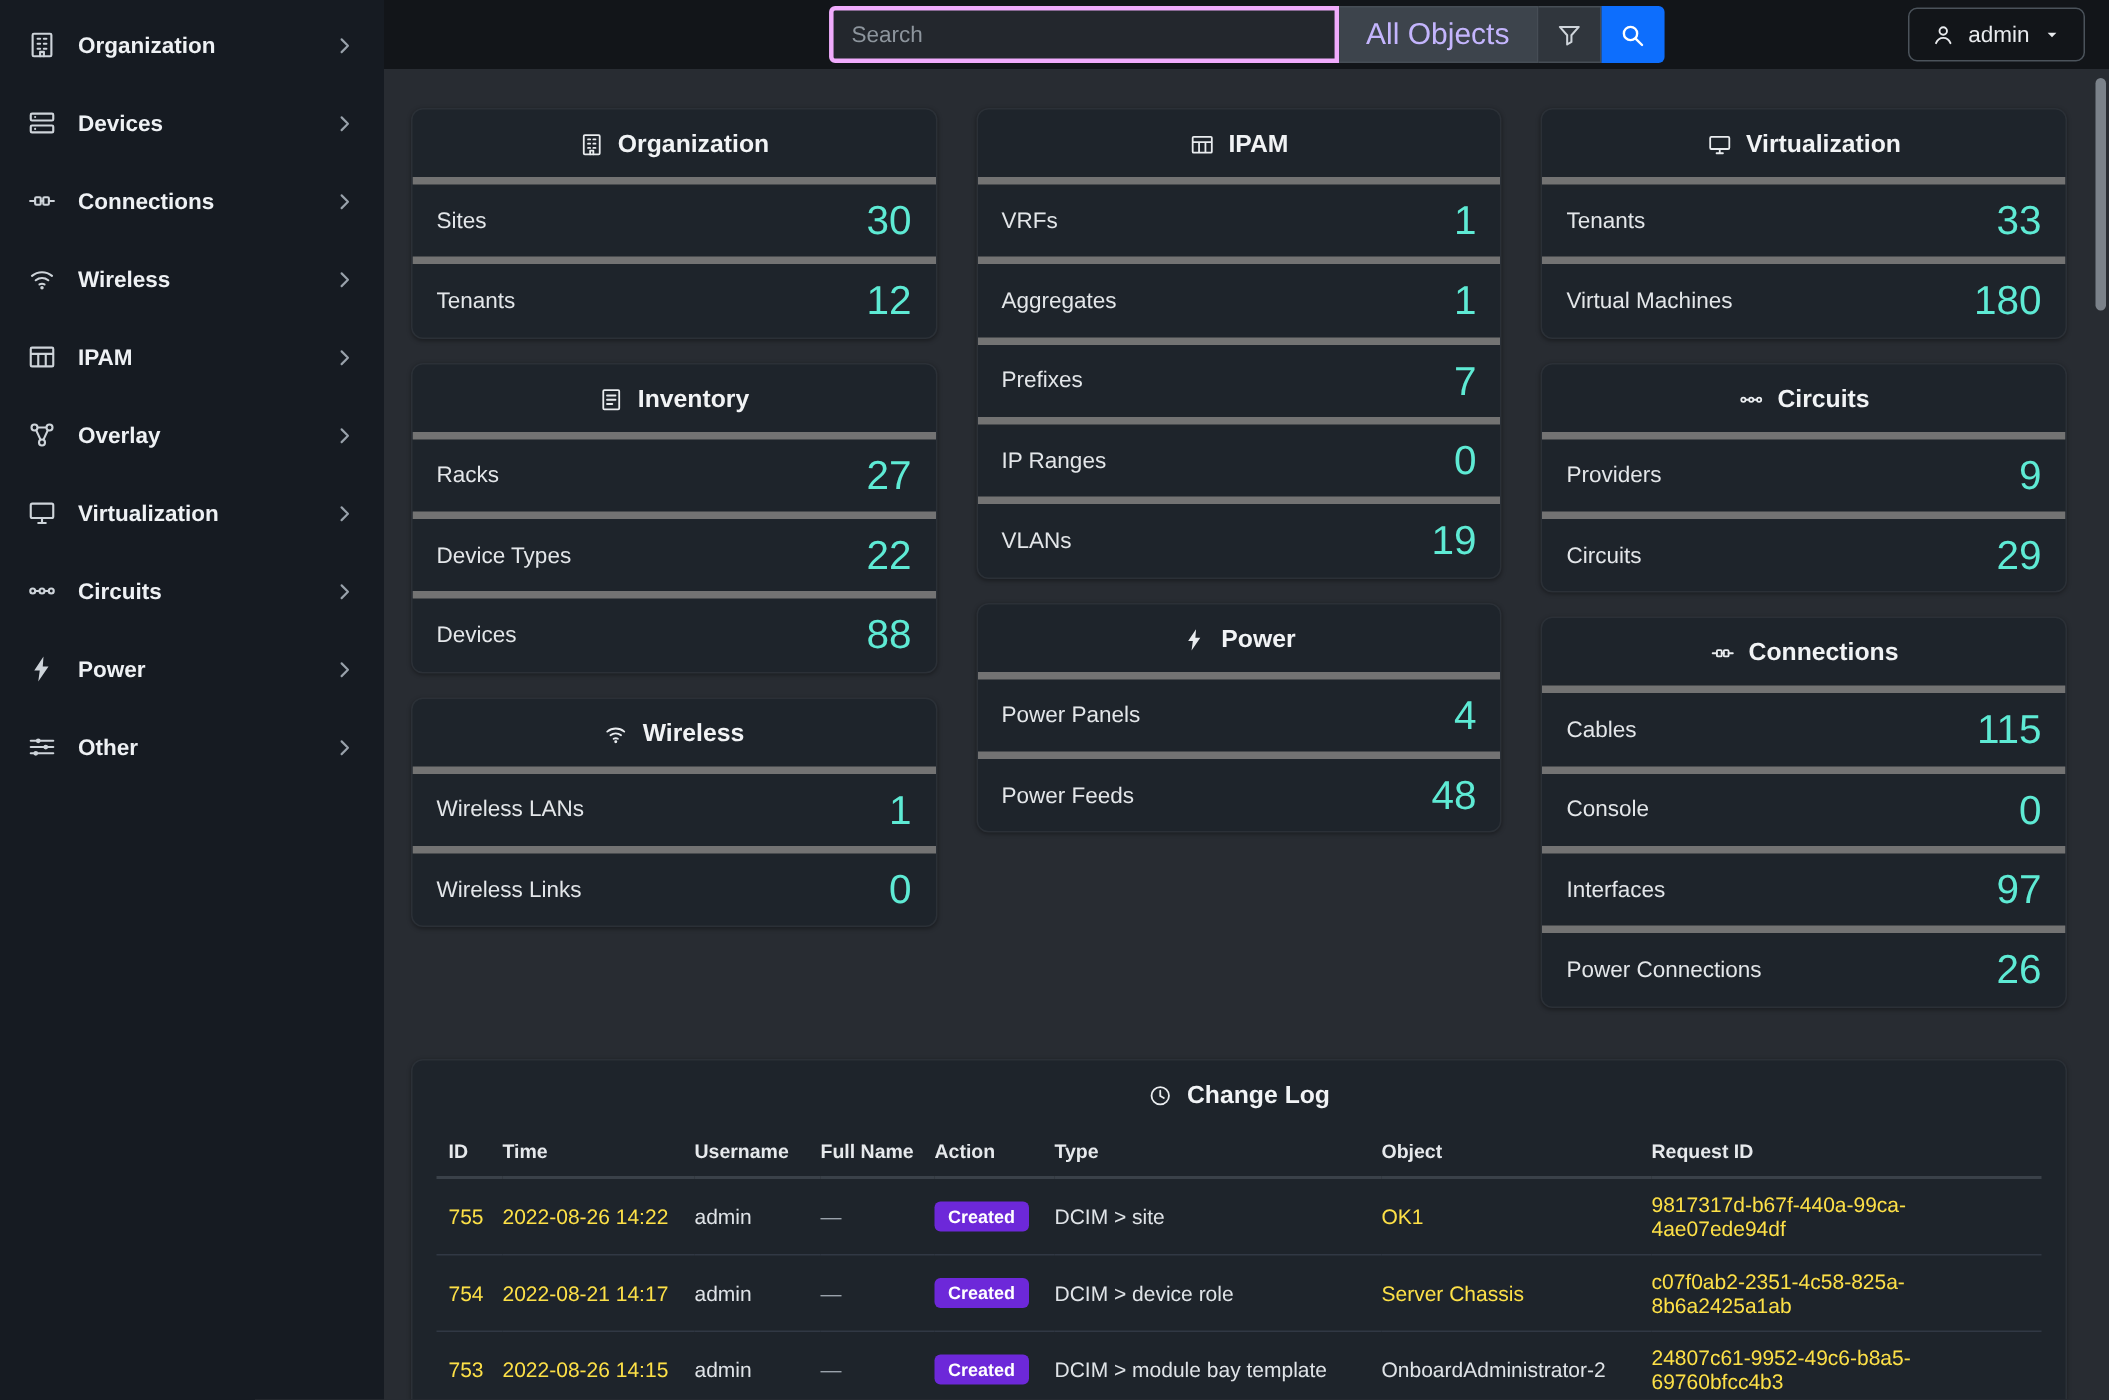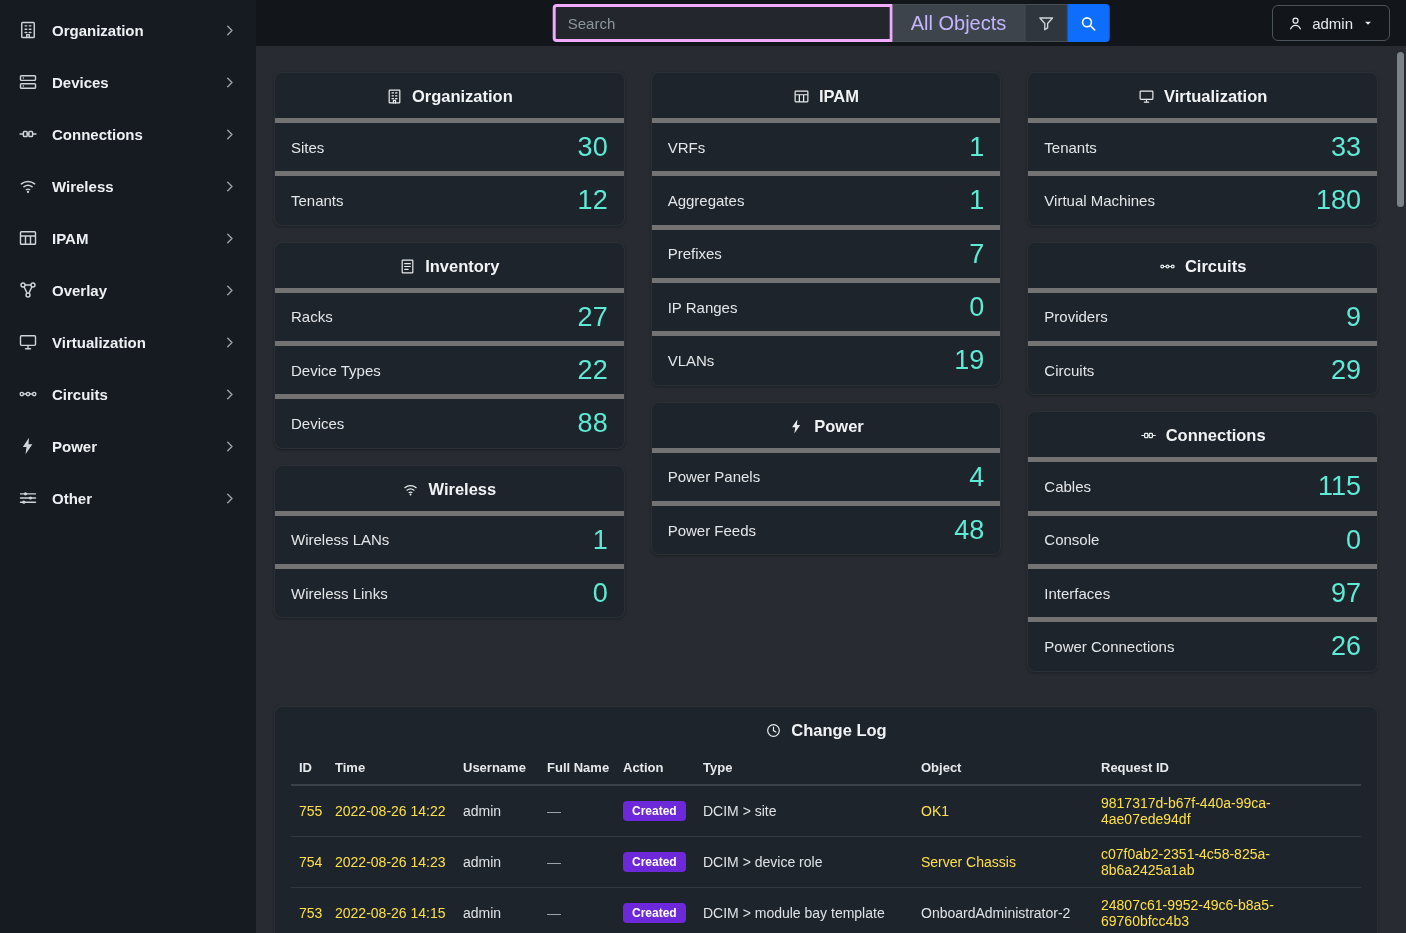--- a/index.html
+++ b/index.html
@@ -619,21 +619,21 @@
                 <td><a class="lnk">2022-08-26 14:22</a></td>
                 <td>admin</td>
                 <td class="muted">—</td>
                 <td><span class="badge">Created</span></td>
                 <td>DCIM &gt; site</td>
                 <td><a class="lnk">OK1</a></td>
                 <td><a class="lnk">9817317d-b67f-440a-99ca-4ae07ede94df</a></td>
               </tr>
               <tr>
                 <td><a class="lnk">754</a></td>
-                <td><a class="lnk">2022-08-26 14:23</a></td>
+                <td><a class="lnk">2022-08-21 14:17</a></td>
                 <td>admin</td>
                 <td class="muted">—</td>
                 <td><span class="badge">Created</span></td>
                 <td>DCIM &gt; device role</td>
                 <td><a class="lnk">Server Chassis</a></td>
                 <td><a class="lnk">c07f0ab2-2351-4c58-825a-8b6a2425a1ab</a></td>
               </tr>
               <tr>
                 <td><a class="lnk">753</a></td>
                 <td><a class="lnk">2022-08-26 14:15</a></td>

